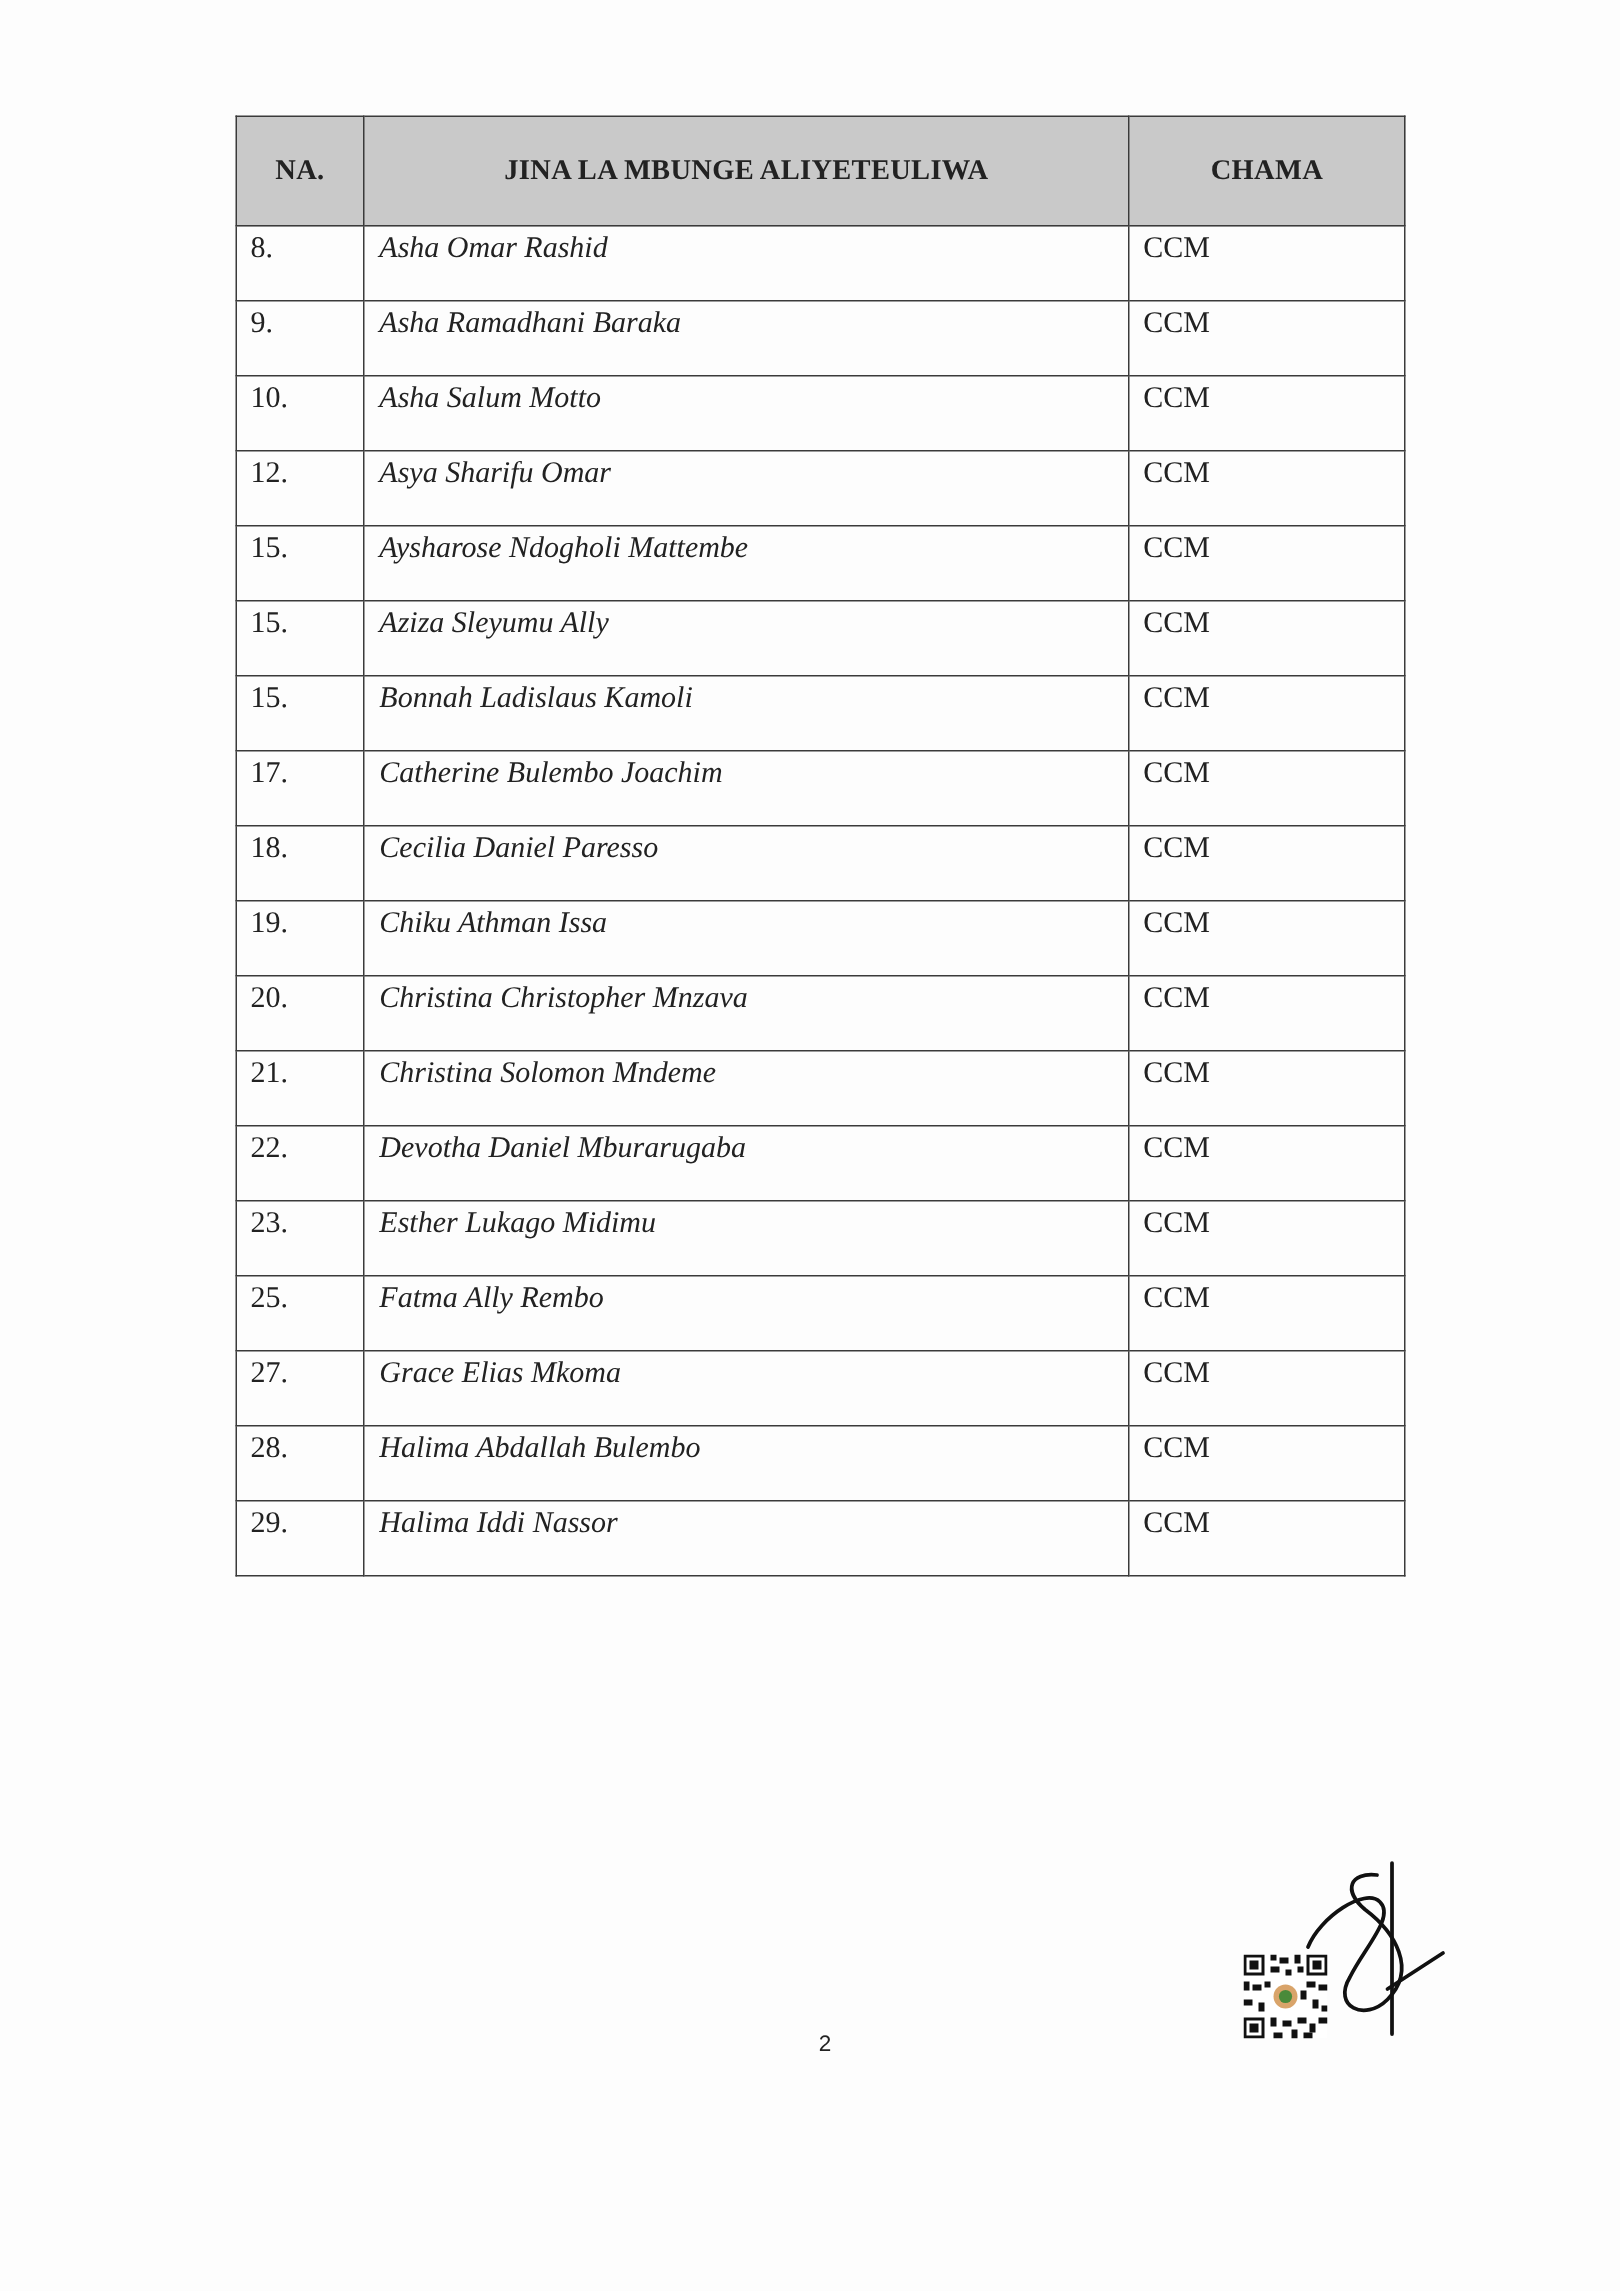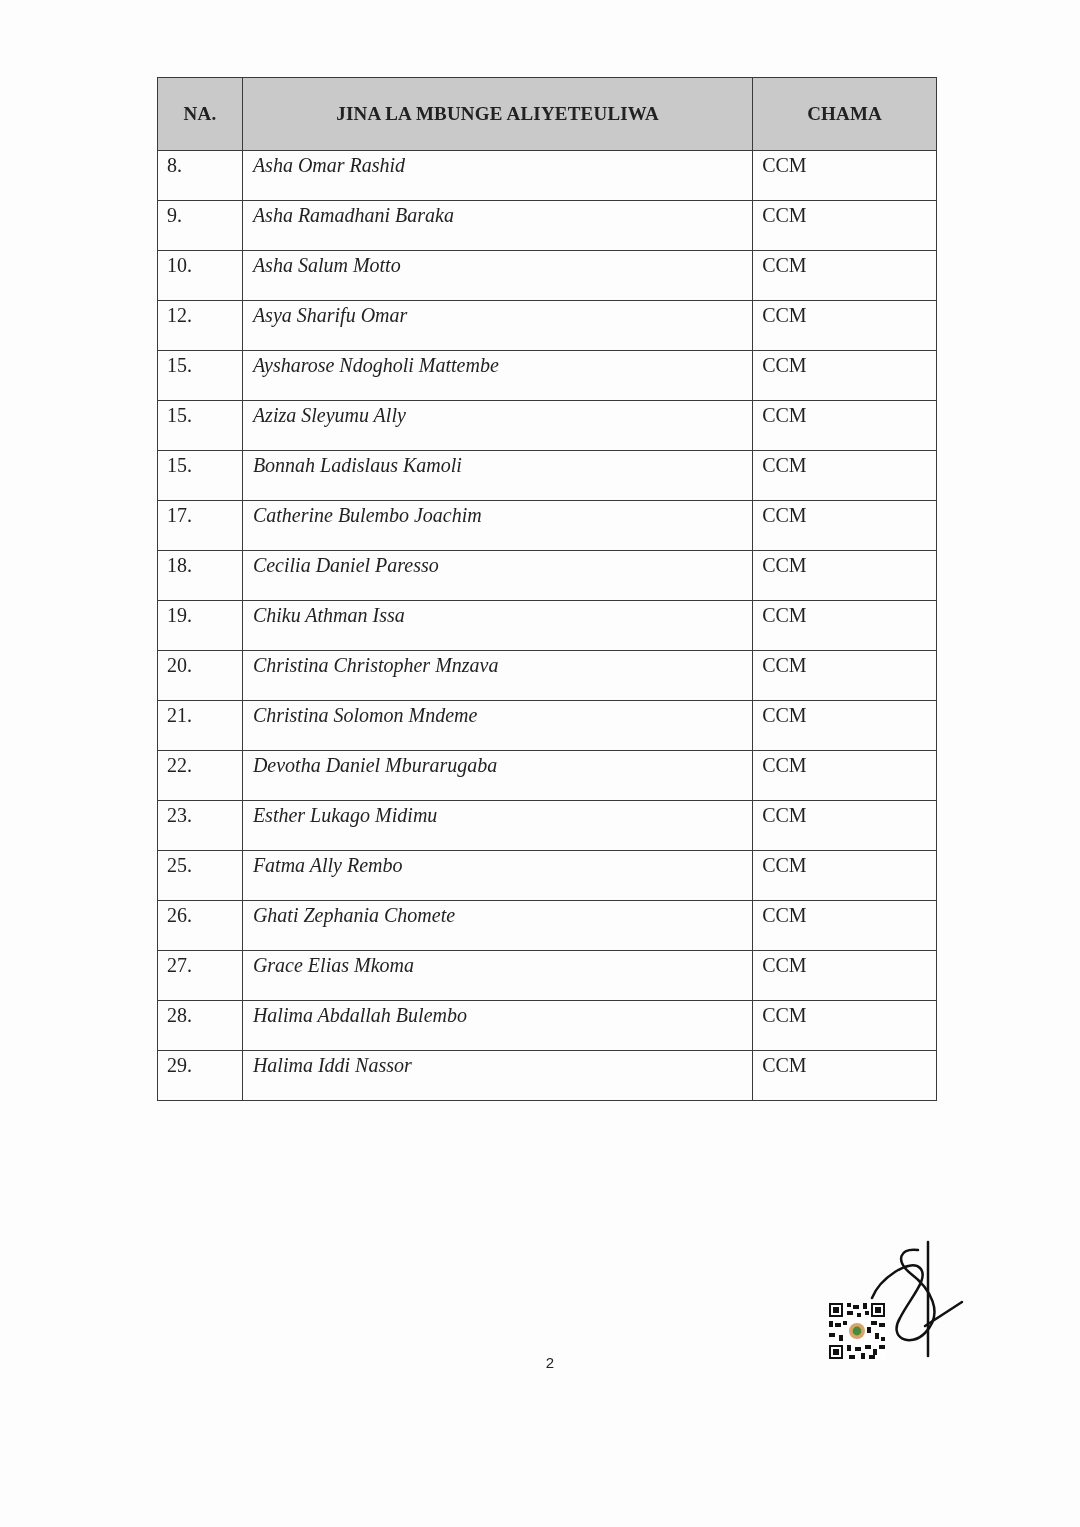--- a/index.html
+++ b/index.html
@@ -134,25 +134,20 @@
           <td class="party">CCM</td>
         </tr>
         <tr>
           <td class="no">23.</td>
           <td class="name">Esther Lukago Midimu</td>
           <td class="party">CCM</td>
         </tr>
         <tr>
           <td class="no">25.</td>
           <td class="name">Fatma Ally Rembo</td>
-          <td class="party">CCM</td>
-        </tr>
-        <tr>
-          <td class="no">26.</td>
-          <td class="name">Ghati Zephania Chomete</td>
           <td class="party">CCM</td>
         </tr>
         <tr>
           <td class="no">27.</td>
           <td class="name">Grace Elias Mkoma</td>
           <td class="party">CCM</td>
         </tr>
         <tr>
           <td class="no">28.</td>
           <td class="name">Halima Abdallah Bulembo</td>

